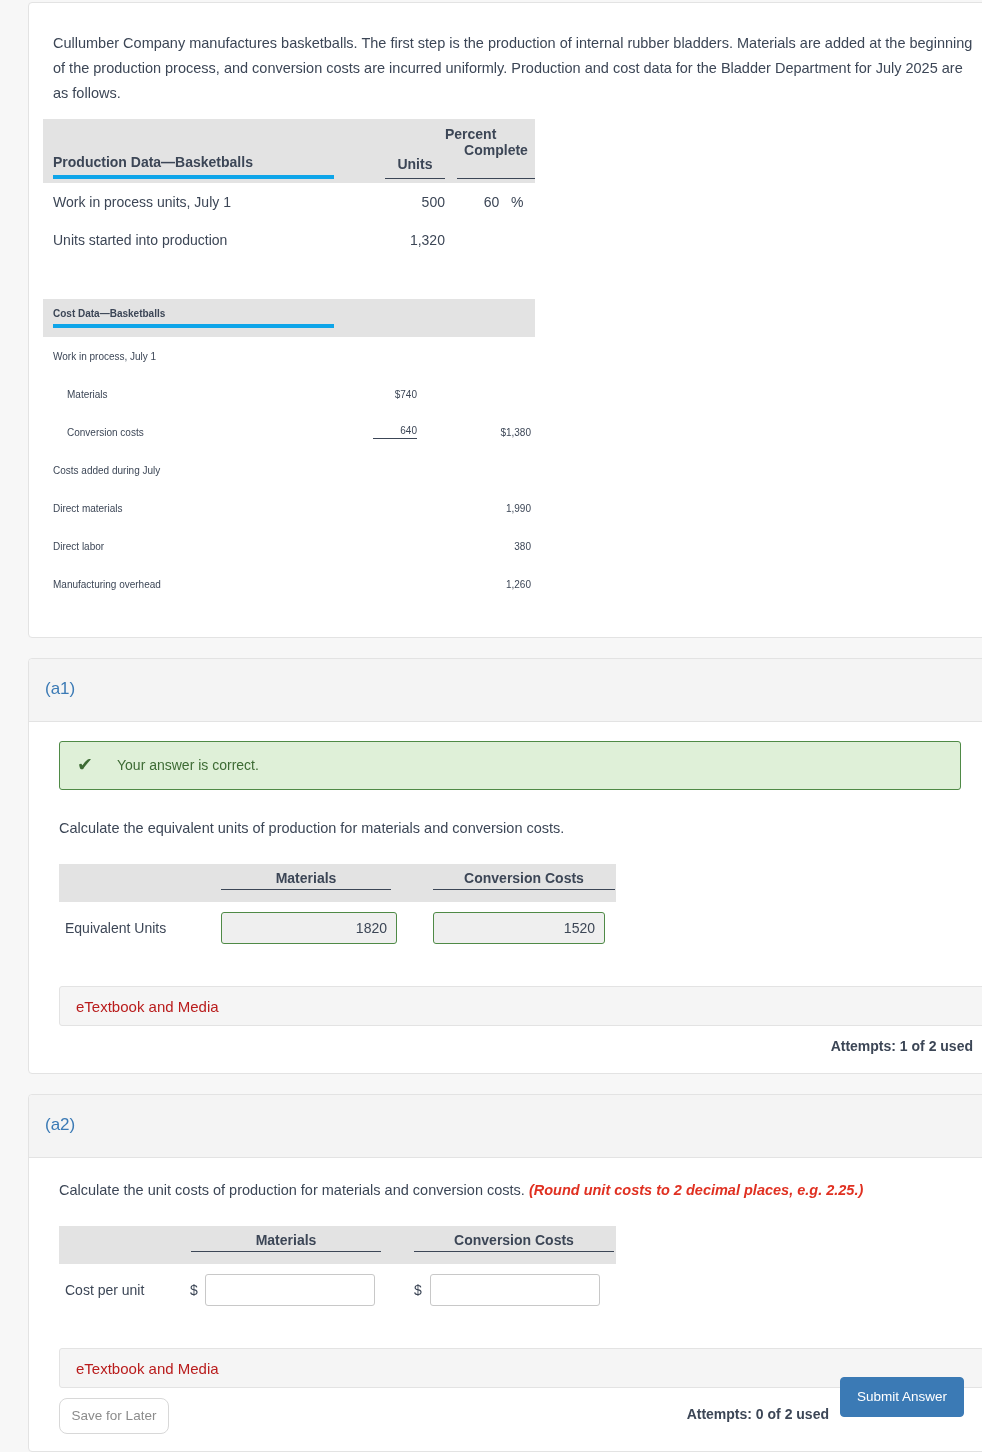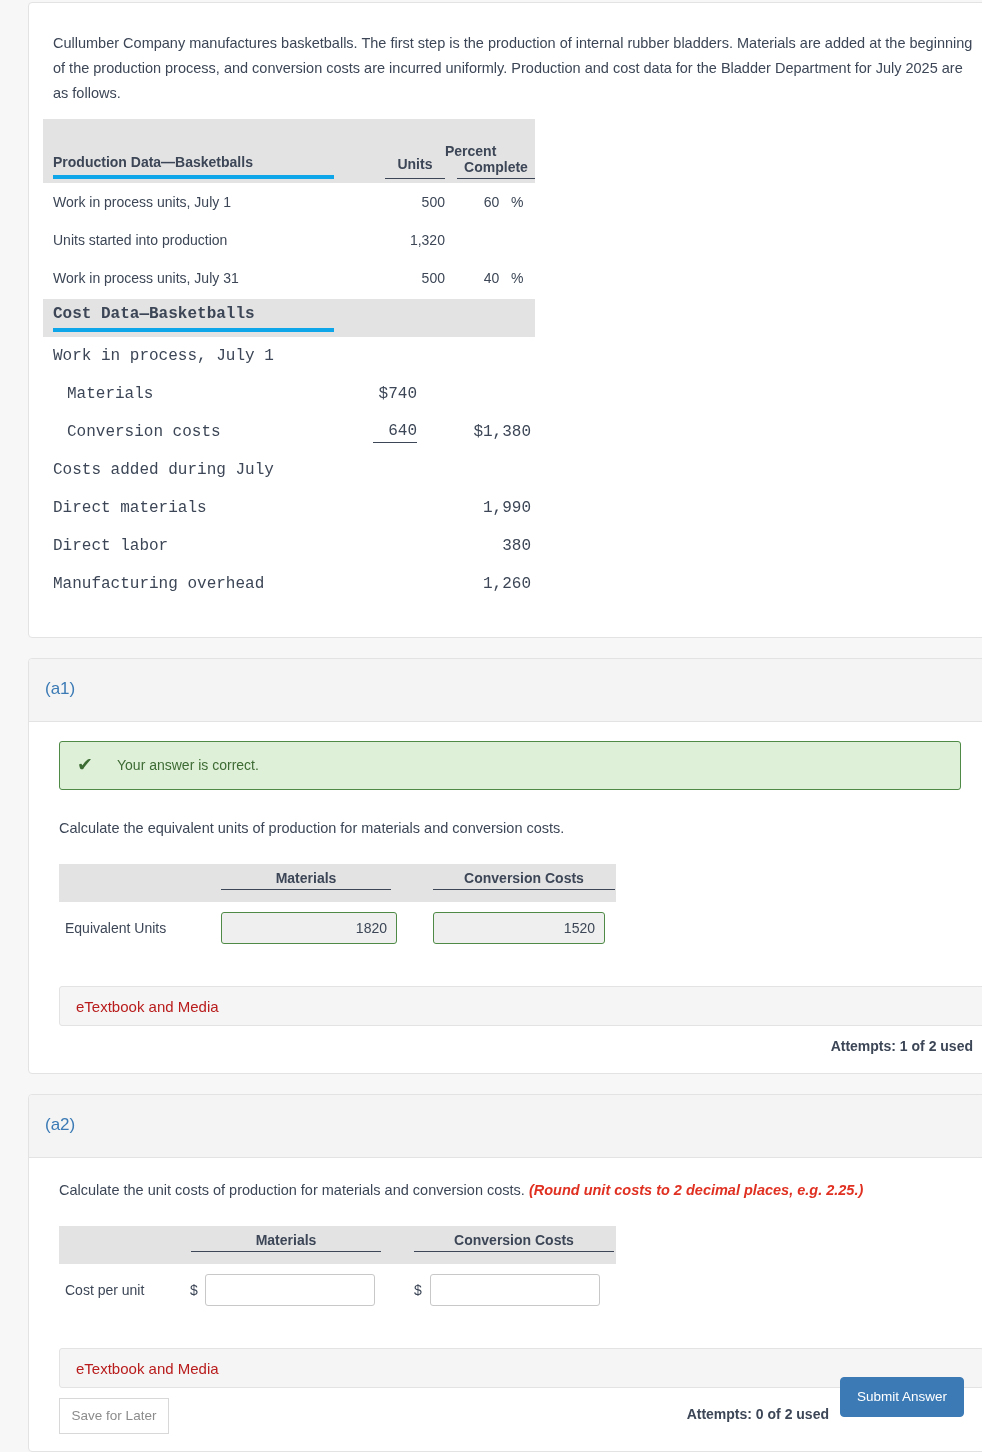--- a/index.html
+++ b/index.html
@@ -81,36 +81,35 @@
     font-weight: bold;
     border-bottom: 1px solid #3c4656;
     padding-bottom: 6px;
     min-width: 60px;
     text-align: center;
   }
   .ul-pct {
     display: inline-block;
     font-weight: bold;
     border-bottom: 1px solid #3c4656;
-    padding-bottom: 3px;
+    padding-bottom: 20px;
     min-width: 78px;
     text-align: center;
   }
   .tall-hdr { height: 60px !important; vertical-align: bottom !important; padding-bottom: 4px !important; }
   .pct-top { display:block; text-align:left; font-weight:bold; }
 
   
   .costtable {
     position: absolute;
     left: 14px;
     top: 296px;
     width: 492px;
     border-collapse: collapse;
-    font-size: 16px;
-    font-family: Liberation Mono, monospace;
+    font-size: 10px;
   }
   .costtable td {
     padding: 0;
     height: 38px;
     vertical-align: middle;
     color: #3c4656;
   }
   .cost-label  { width: 240px; padding-left: 10px !important; }
   .cost-col1   { width: 110px; text-align: right; padding-right: 4px !important; }
   .cost-col2   { width: 110px; text-align: right; padding-right: 4px !important; }
@@ -256,21 +255,21 @@
     font-size: 14px;
     font-weight: bold;
     color: #3c4656;
     text-align: right;
   }
   .btn-save {
     position: absolute;
     box-sizing: border-box;
     background: #ffffff;
     border: 1px solid #d8d8d8;
-    border-radius: 0;
+    border-radius: 8px;
     color: #8c8c8c;
     font-size: 13.5px;
     font-family: "Liberation Sans", sans-serif;
     text-align: center;
     cursor: pointer;
   }
   .btn-submit {
     position: absolute;
     box-sizing: border-box;
     background: #3b7ab5;
@@ -311,26 +310,20 @@
         <td class="c-units">500</td>
         <td class="c-pct">60</td>
         <td class="c-pctsym">%</td>
       </tr>
       <tr>
         <td class="c-label">Units started into production</td>
         <td class="c-units">1,320</td>
         <td class="c-pct"></td>
         <td class="c-pctsym"></td>
       </tr>
-      <tr>
-        <td class="c-label">Work in process units, July 31</td>
-        <td class="c-units">500</td>
-        <td class="c-pct">40</td>
-        <td class="c-pctsym">%</td>
-      </tr>
     </tbody>
       </table>
 
     <table class="costtable">
       <tbody>
           <tr class="section-row">
         <td class="cost-label" colspan="3">
           <span class="ul-label">Cost Data—Basketballs</span>
         </td>
       </tr>

